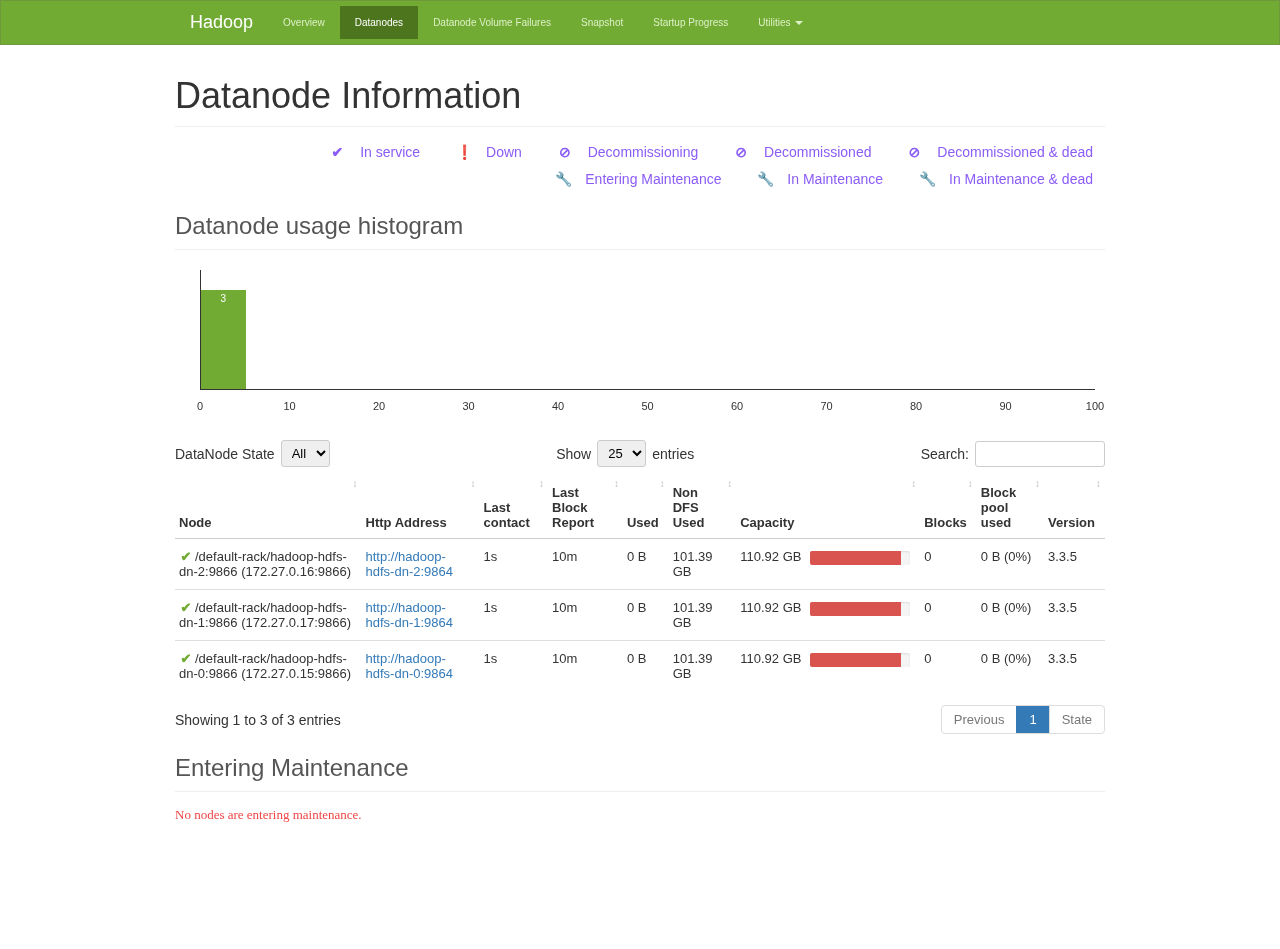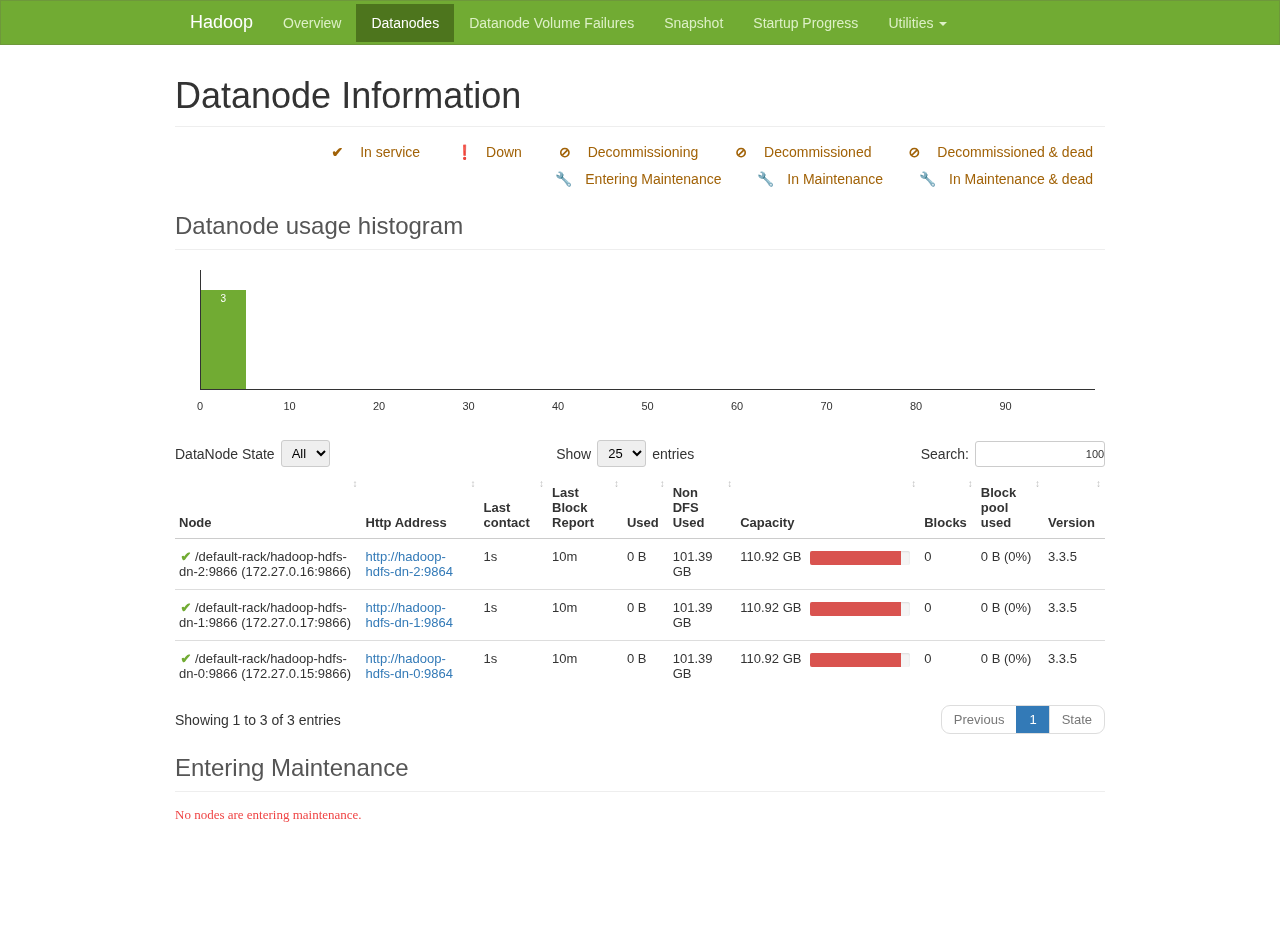--- a/index.html
+++ b/index.html
@@ -2,27 +2,27 @@
 <html><head>
 <meta charset="utf-8">
 <style>
 * { box-sizing: border-box; margin: 0; padding: 0; }
 body { font-family: "Segoe UI", "Helvetica Neue", Helvetica, Arial, sans-serif; font-size: 14px; color: #333; background: #fff; }
 .navbar { background: #71ab33; border: 1px solid #6e983b; min-height: 44px; }
 .container { width: 960px; margin: 0 auto; padding: 0 15px; }
 .nav-container { margin: 0 auto; padding: 0 15px; display: flex; align-items: center; }
 .navbar-brand { color: #fff; font-size: 18px; padding: 11px 15px; text-decoration: none; font-weight: 500; }
 .nav { list-style: none; display: flex; }
-.nav li a { display: block; padding: 11px 15px; color: #ddf0c6; text-decoration: none; font-size: 14px; }
+.nav li a { display: block; padding: 11px 15px; color: #ddf0c6; text-decoration: none; font-size: 10px; }
 .nav li.active a { background: #4d751d; color: #fff; }
 .caret { display: inline-block; width: 0; height: 0; margin-left: 2px; vertical-align: middle; border-top: 4px dashed; border-right: 4px solid transparent; border-left: 4px solid transparent; }
 h1 { font-size: 36px; font-weight: 300; color: #333; margin-top: 30px; margin-bottom: 10px; padding-bottom: 9px; border-bottom: 1px solid #eee; }
 h2 { font-size: 24px; font-weight: 300; color: #555; margin-top: 20px; margin-bottom: 10px; padding-bottom: 9px; border-bottom: 1px solid #eee; }
 .legend { text-align: right; margin: 12px 0 20px; line-height: 1.9; }
-.legend span { margin: 0 12px; white-space: nowrap; color: #a16207; }
+.legend span { margin: 0 12px; white-space: nowrap; color: #8b5cf6; }
 .icon { display: inline-block; width: 14px; text-align: center; margin-right: 2px; font-weight: bold; }
 .icon-green { color: #71ab33; }
 .icon-red { color: #c9302c; }
 .icon-orange { color: #f0ad4e; }
 .icon-darkred { color: #a94442; }
 .chart-area { position: relative; height: 120px; margin: 20px 0 10px; border-left: 1px solid #333; border-bottom: 1px solid #333; margin-left: 25px; margin-right: 10px; }
 .bar { position: absolute; bottom: 0; background: #71ab33; width: 40px; left: 2px; }
 .bar-label { position: absolute; top: 3px; left: 0; right: 0; text-align: center; color: #fff; font-size: 10px; }
 .x-ticks { position: relative; height: 20px; margin-left: 25px; margin-right: 10px; }
 .x-tick { position: absolute; font-size: 11px; color: #333; transform: translateX(-50%); }
@@ -32,21 +32,21 @@
 select, input[type=search] { border: 1px solid #ccc; padding: 4px 6px; font-size: 13px; border-radius: 3px; }
 input[type=search] { width: 130px; height: 26px; }
 table.data { width: 100%; border-collapse: collapse; margin-top: 8px; }
 table.data th { text-align: left; font-size: 13px; font-weight: 700; padding: 8px 10px 8px 4px; border-bottom: 1px solid #ccc; position: relative; vertical-align: bottom; color: #333; }
 table.data th .sort-ind { position: absolute; right: 4px; top: 2px; font-size: 10px; color: #bbb; line-height: 1; }
 table.data td { padding: 10px 10px 10px 4px; border-top: 1px solid #ddd; font-size: 13px; vertical-align: top; }
 a.link { color: #337ab7; text-decoration: none; }
 .capacity-bar { width: 100px; height: 14px; background: #f5f5f5; border-radius: 2px; overflow: hidden; box-shadow: inset 0 1px 2px rgba(0,0,0,.1); }
 .capacity-fill { height: 100%; background: #d9534f; }
 .table-footer { display: flex; justify-content: space-between; align-items: center; margin-top: 14px; }
-.pager { display: flex; border: 1px solid #ddd; border-radius: 9px; overflow: hidden; }
+.pager { display: flex; border: 1px solid #ddd; border-radius: 4px; overflow: hidden; }
 .pager a { padding: 6px 12px; color: #777; text-decoration: none; border-left: 1px solid #ddd; font-size: 13px; }
 .pager a:first-child { border-left: none; }
 .pager a.active { background: #337ab7; color: #fff; border-color: #337ab7; }
 .note { margin: 15px 0 40px; font-size: 13px; color: #ef4444; font-family: Liberation Serif, serif; }
 </style>
 </head>
 <body>
 
 <div class="navbar">
   <div class="container nav-container">
@@ -90,21 +90,21 @@
       <div class="x-tick" style="left: 0%;">0</div>
       <div class="x-tick" style="left: 10%;">10</div>
       <div class="x-tick" style="left: 20%;">20</div>
       <div class="x-tick" style="left: 30%;">30</div>
       <div class="x-tick" style="left: 40%;">40</div>
       <div class="x-tick" style="left: 50%;">50</div>
       <div class="x-tick" style="left: 60%;">60</div>
       <div class="x-tick" style="left: 70%;">70</div>
       <div class="x-tick" style="left: 80%;">80</div>
       <div class="x-tick" style="left: 90%;">90</div>
-      <div class="x-tick" style="left: 100%; margin-top: 48px;">100</div>
+      <div class="x-tick" style="left: 100%;">100</div>
     </div>
 
 
   <div class="controls-row">
     <div class="ctrl-left">
       <span>DataNode State</span>
       <select id="state-select"><option>All</option></select>
     </div>
     <div class="ctrl-mid">
       <span>Show</span>

